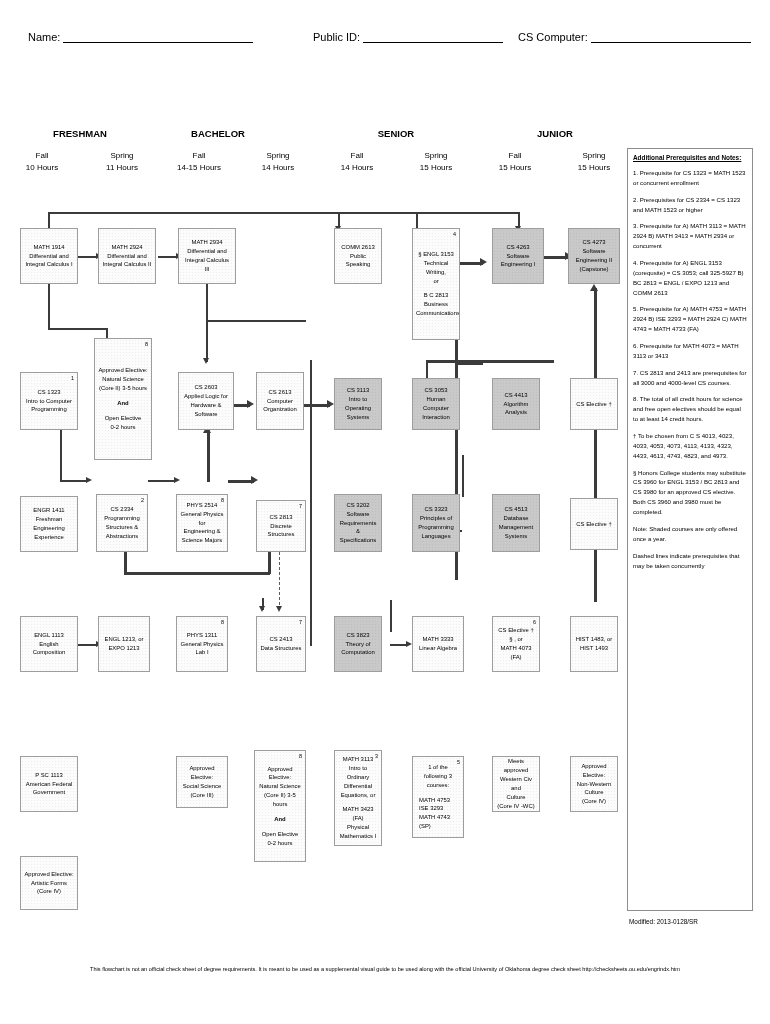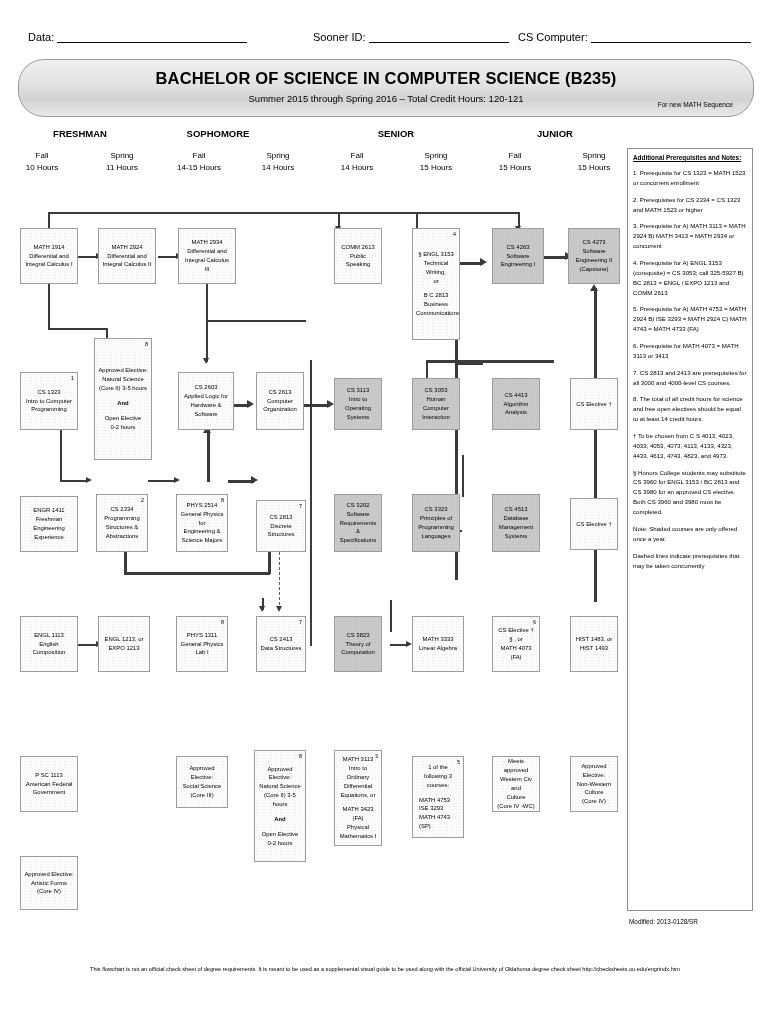--- a/index.html
+++ b/index.html
@@ -61,41 +61,36 @@
   .arw.rbig{border-top:4.6px solid transparent;border-bottom:4.6px solid transparent;border-left:7.5px solid #3b3b3b;}
   .arw.ubig{border-left:4.6px solid transparent;border-right:4.6px solid transparent;border-bottom:7.5px solid #3b3b3b;}
 </style>
 </head>
 <body>
 
 <div id="sheet">
 
   <div class="nameline">
     <span class="fld" style="left:0;top:3px;">
-      <span class="lbl">Data:</span>
+      <span class="lbl">Name:</span>
       <span class="rule" style="width:190px;"></span>
     </span>
     <span class="fld" style="left:285px;top:3px;">
-      <span class="lbl">Sooner ID:</span>
+      <span class="lbl">Public ID:</span>
       <span class="rule" style="width:140px;"></span>
     </span>
     <span class="fld" style="left:490px;top:3px;">
       <span class="lbl">CS Computer:</span>
       <span class="rule" style="width:160px;"></span>
     </span>
   </div>
 
-  <div class="banner">
-    <h1>BACHELOR OF SCIENCE IN COMPUTER SCIENCE (B235)</h1>
-    <h2>Summer 2015 through Spring 2016 – Total Credit Hours: 120-121</h2>
-    <span class="newmath">For new MATH Sequence</span>
-  </div>
 
   <div class="yr" style="left:20px;top:128px;">FRESHMAN</div>
-  <div class="yr" style="left:158px;top:128px;">SOPHOMORE</div>
+  <div class="yr" style="left:158px;top:128px;">BACHELOR</div>
   <div class="yr" style="left:336px;top:128px;">SENIOR</div>
   <div class="yr" style="left:495px;top:128px;">JUNIOR</div>
 
   <div class="sem" style="left:0px;top:150px;">
     <span>Fall</span><br>
     <span>10 Hours</span>
   </div>
   <div class="sem" style="left:80px;top:150px;">
     <span>Spring</span><br>
     <span>11 Hours</span>

